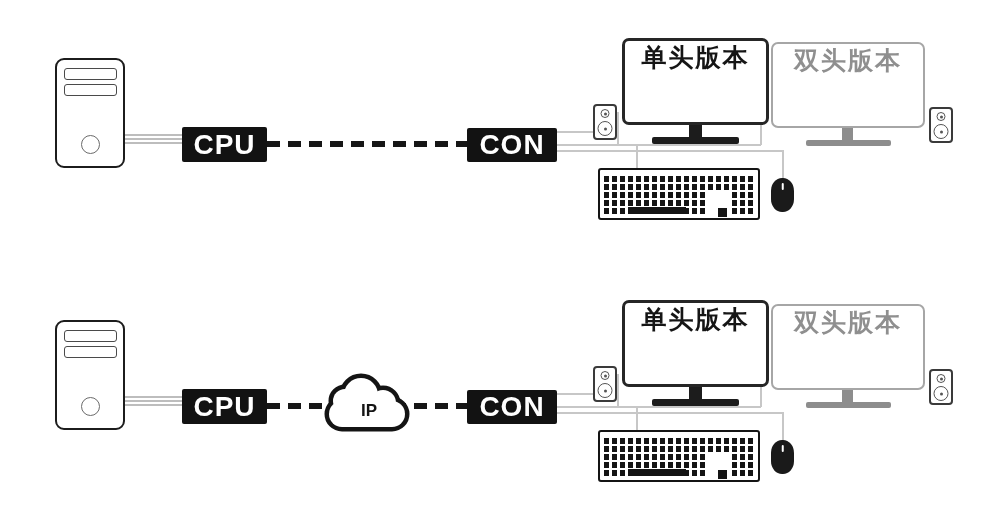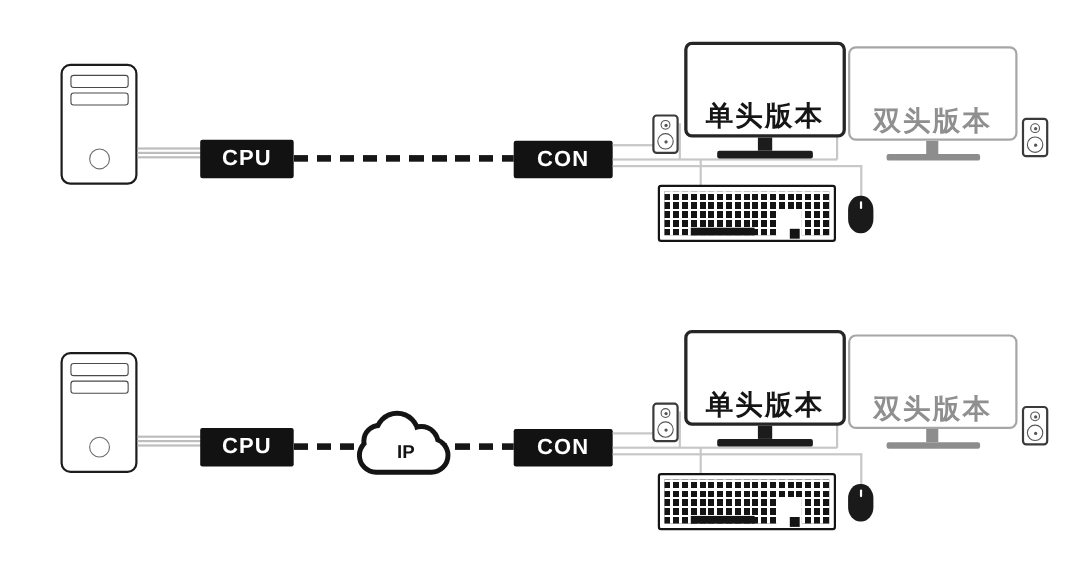--- a/index.html
+++ b/index.html
@@ -18,21 +18,21 @@
   .s1{top:8px}.s2{top:24px}
   .power{position:absolute;left:24px;top:75px;width:19px;height:19px;border:1.5px solid #6b6b6b;border-radius:50%;background:#fff}
 
   
   .pcwire{position:absolute;left:125px;width:58px;height:1.5px;background:#bdbdbd}
   .wireh{position:absolute;height:1.5px;background:#c7c7c7}
   .wirev{position:absolute;width:1.5px;background:#c7c7c7}
 
   
   .box{position:absolute;background:#121212;color:#fff;display:flex;align-items:center;justify-content:center;
-       font-weight:bold;font-size:20px;letter-spacing:1px;border-radius:2px}
+       font-weight:bold;font-size:28px;letter-spacing:1px;border-radius:2px}
   .cpu{left:182px;top:97px;width:85px;height:35px}
   .con{left:467px;top:98px;width:90px;height:34px}
 
   
   .dash{position:absolute;left:267px;top:111px;width:200px;height:6px;
         background:repeating-linear-gradient(90deg,#161616 0 13px,transparent 13px 21px)}
 
   
   .cloud{position:absolute;left:316px;top:78px;width:102px;height:68px}
   .cloud text{font-family:"Liberation Sans",sans-serif}
@@ -42,21 +42,21 @@
   .tweeter{position:absolute;left:50%;top:3px;transform:translateX(-50%);width:9px;height:9px;
            border:1.5px solid #555;border-radius:50%}
   .woofer{position:absolute;left:50%;top:15px;transform:translateX(-50%);width:15px;height:15px;
           border:1.5px solid #555;border-radius:50%}
   .woofer::after,.tweeter::after{content:"";position:absolute;left:50%;top:50%;transform:translate(-50%,-50%);
           width:3px;height:3px;background:#555;border-radius:50%}
   .sp1{left:593px;top:74px}
   .sp2{left:929px;top:77px}
 
   
-  .screen{position:absolute;background:#fff;display:flex;align-items:flex-end;justify-content:center;z-index:2}
+  .screen{position:absolute;background:#fff;display:flex;align-items:flex-start;justify-content:center;z-index:2}
   .sgl{left:622px;top:8px;width:147px;height:87px;border:3px solid #262626;border-radius:7px}
   .dbl{left:771px;top:12px;width:154px;height:86px;border:2.5px solid #a6a6a6;border-radius:7px}
   .mtext{font-size:25px;font-weight:600;letter-spacing:2px;white-space:nowrap}
   .sgl .mtext{color:#151515}
   .dbl .mtext{color:#8f8f8f}
   .neck{position:absolute;z-index:1}
   .base{position:absolute;border-radius:2px;z-index:1}
   .neck1{left:689px;top:95px;width:13px;height:12px;background:#1c1c1c}
   .base1{left:652px;top:107px;width:87px;height:7px;background:#1c1c1c}
   .neck2{left:842px;top:98px;width:11px;height:12px;background:#8d8d8d}

